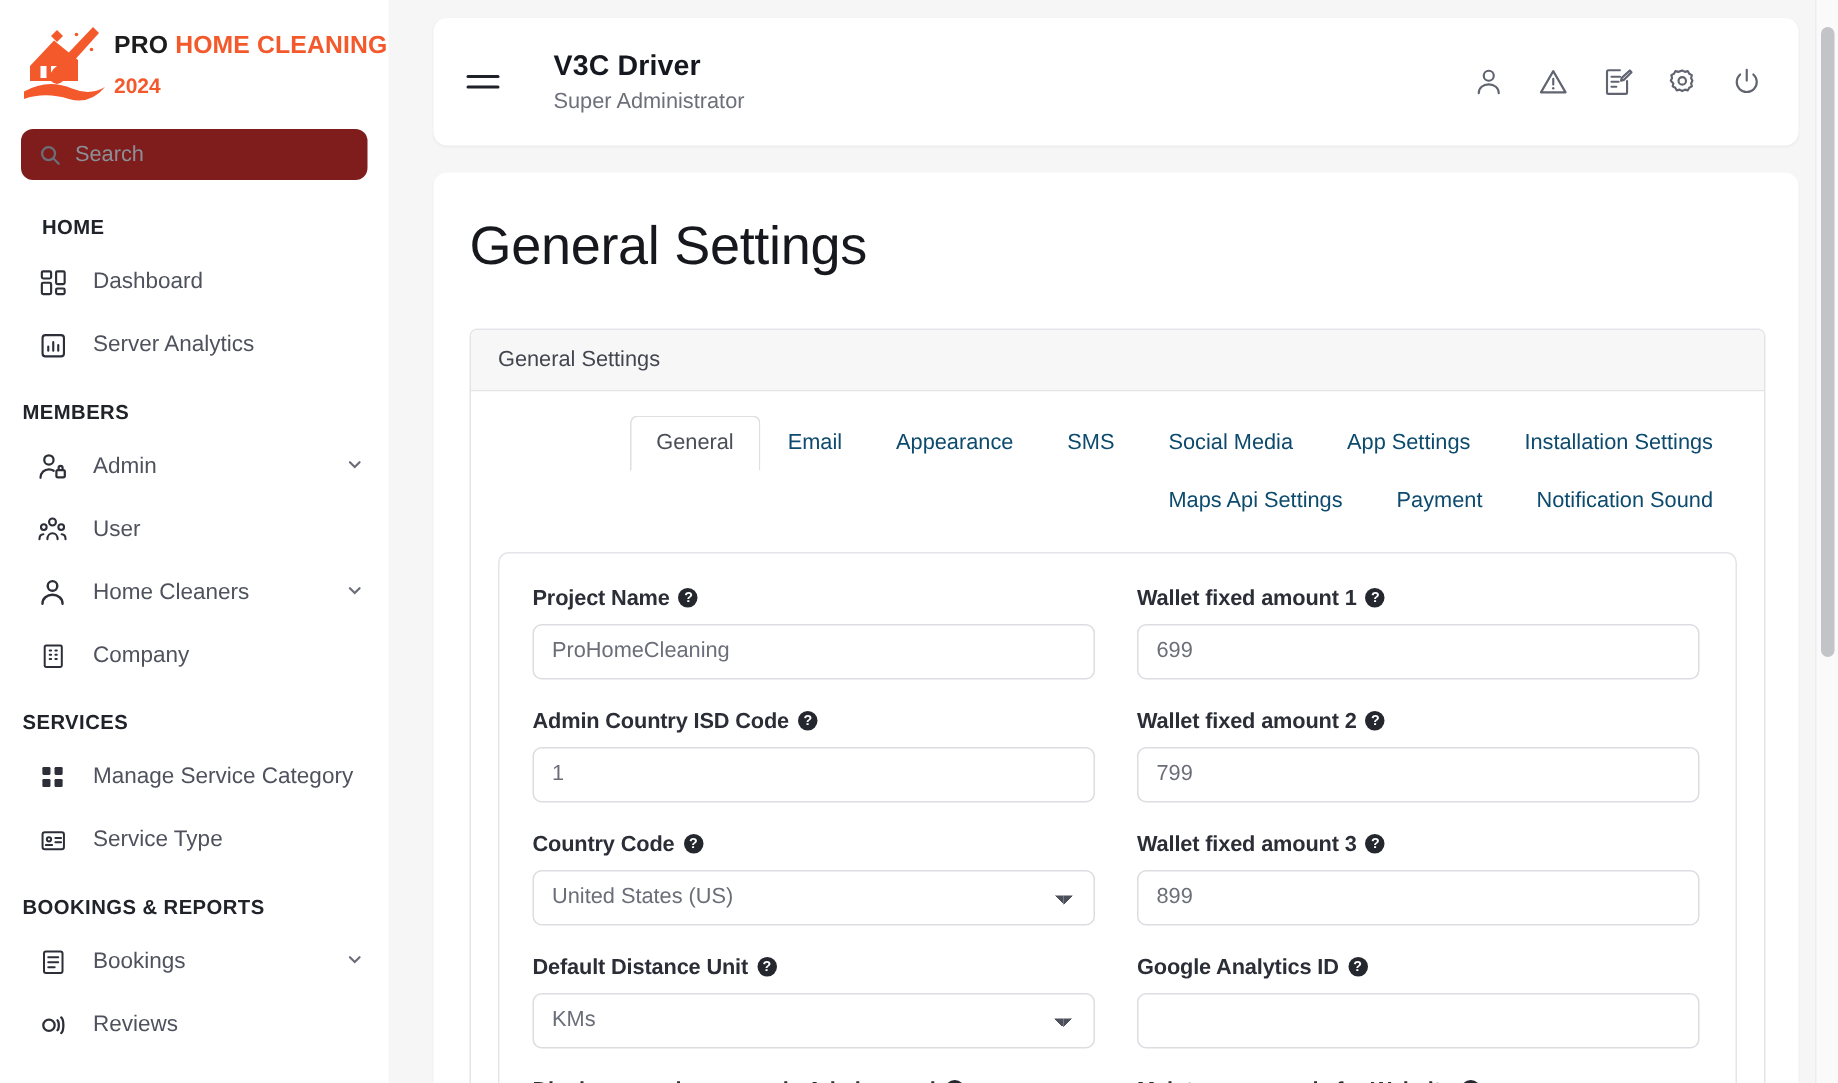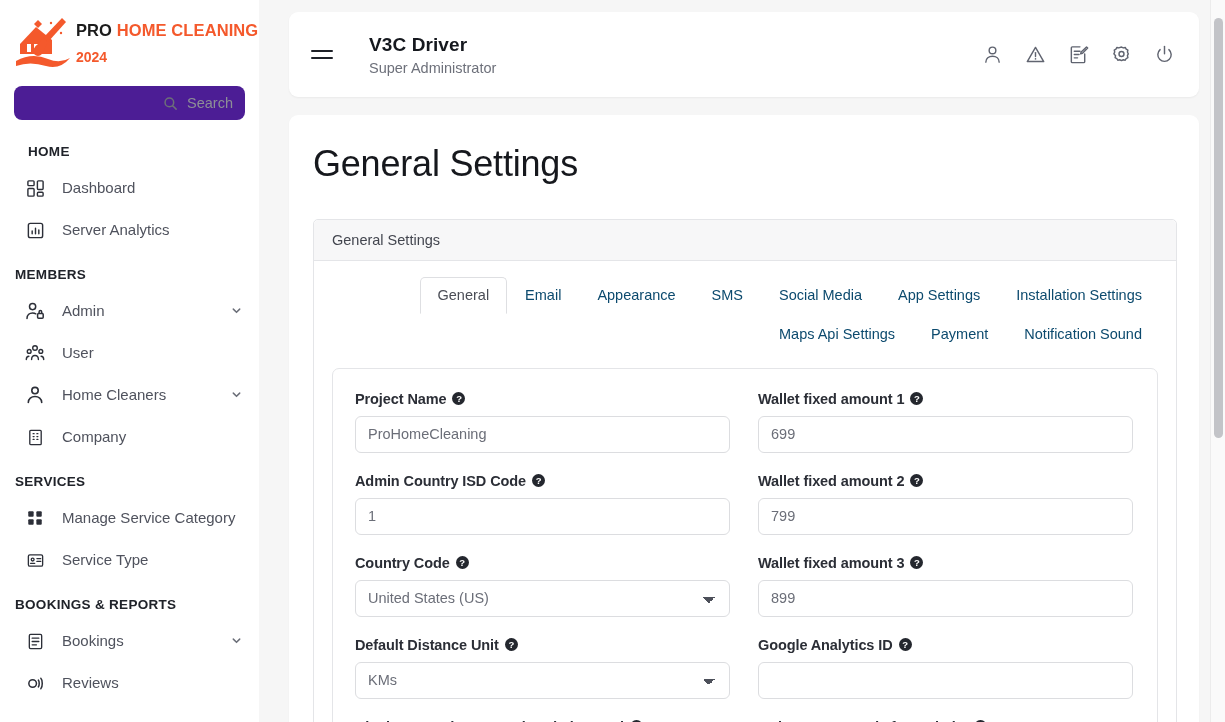--- a/index.html
+++ b/index.html
@@ -29,27 +29,26 @@
   .logo-mark { width: 62px; height: 58px; flex: 0 0 62px; }
   .logo-text { margin-left: 2px; line-height: 1; }
   .logo-line1 { font-size: 16.5px; font-weight: 700; letter-spacing: .1px; white-space: nowrap; }
   .logo-pro { color: #1c1c1c; }
   .logo-hc { color: #f4592c; }
   .logo-year { font-size: 14px; font-weight: 800; color: #f4592c; margin-top: 11px; }
 
   .search-box {
     margin: 8px 14px 0 14px;
     height: 34px;
-    background: #4c1d95;
+    background: #7f1d1d;
     border-radius: 8px;
     display: flex; align-items: center;
     padding: 0 12px;
     gap: 9px;
     cursor: text;
-    justify-content: flex-end;
   }
   .search-box svg { flex: 0 0 15px; }
   .search-ph { font-size: 14.5px; color: #8d8f96; }
 
   .nav { padding-top: 14px; }
   .nav-section {
     font-size: 13.5px; font-weight: 700; color: #20232a;
     letter-spacing: .3px;
     padding: 16px 0 8px 15px;
   }

